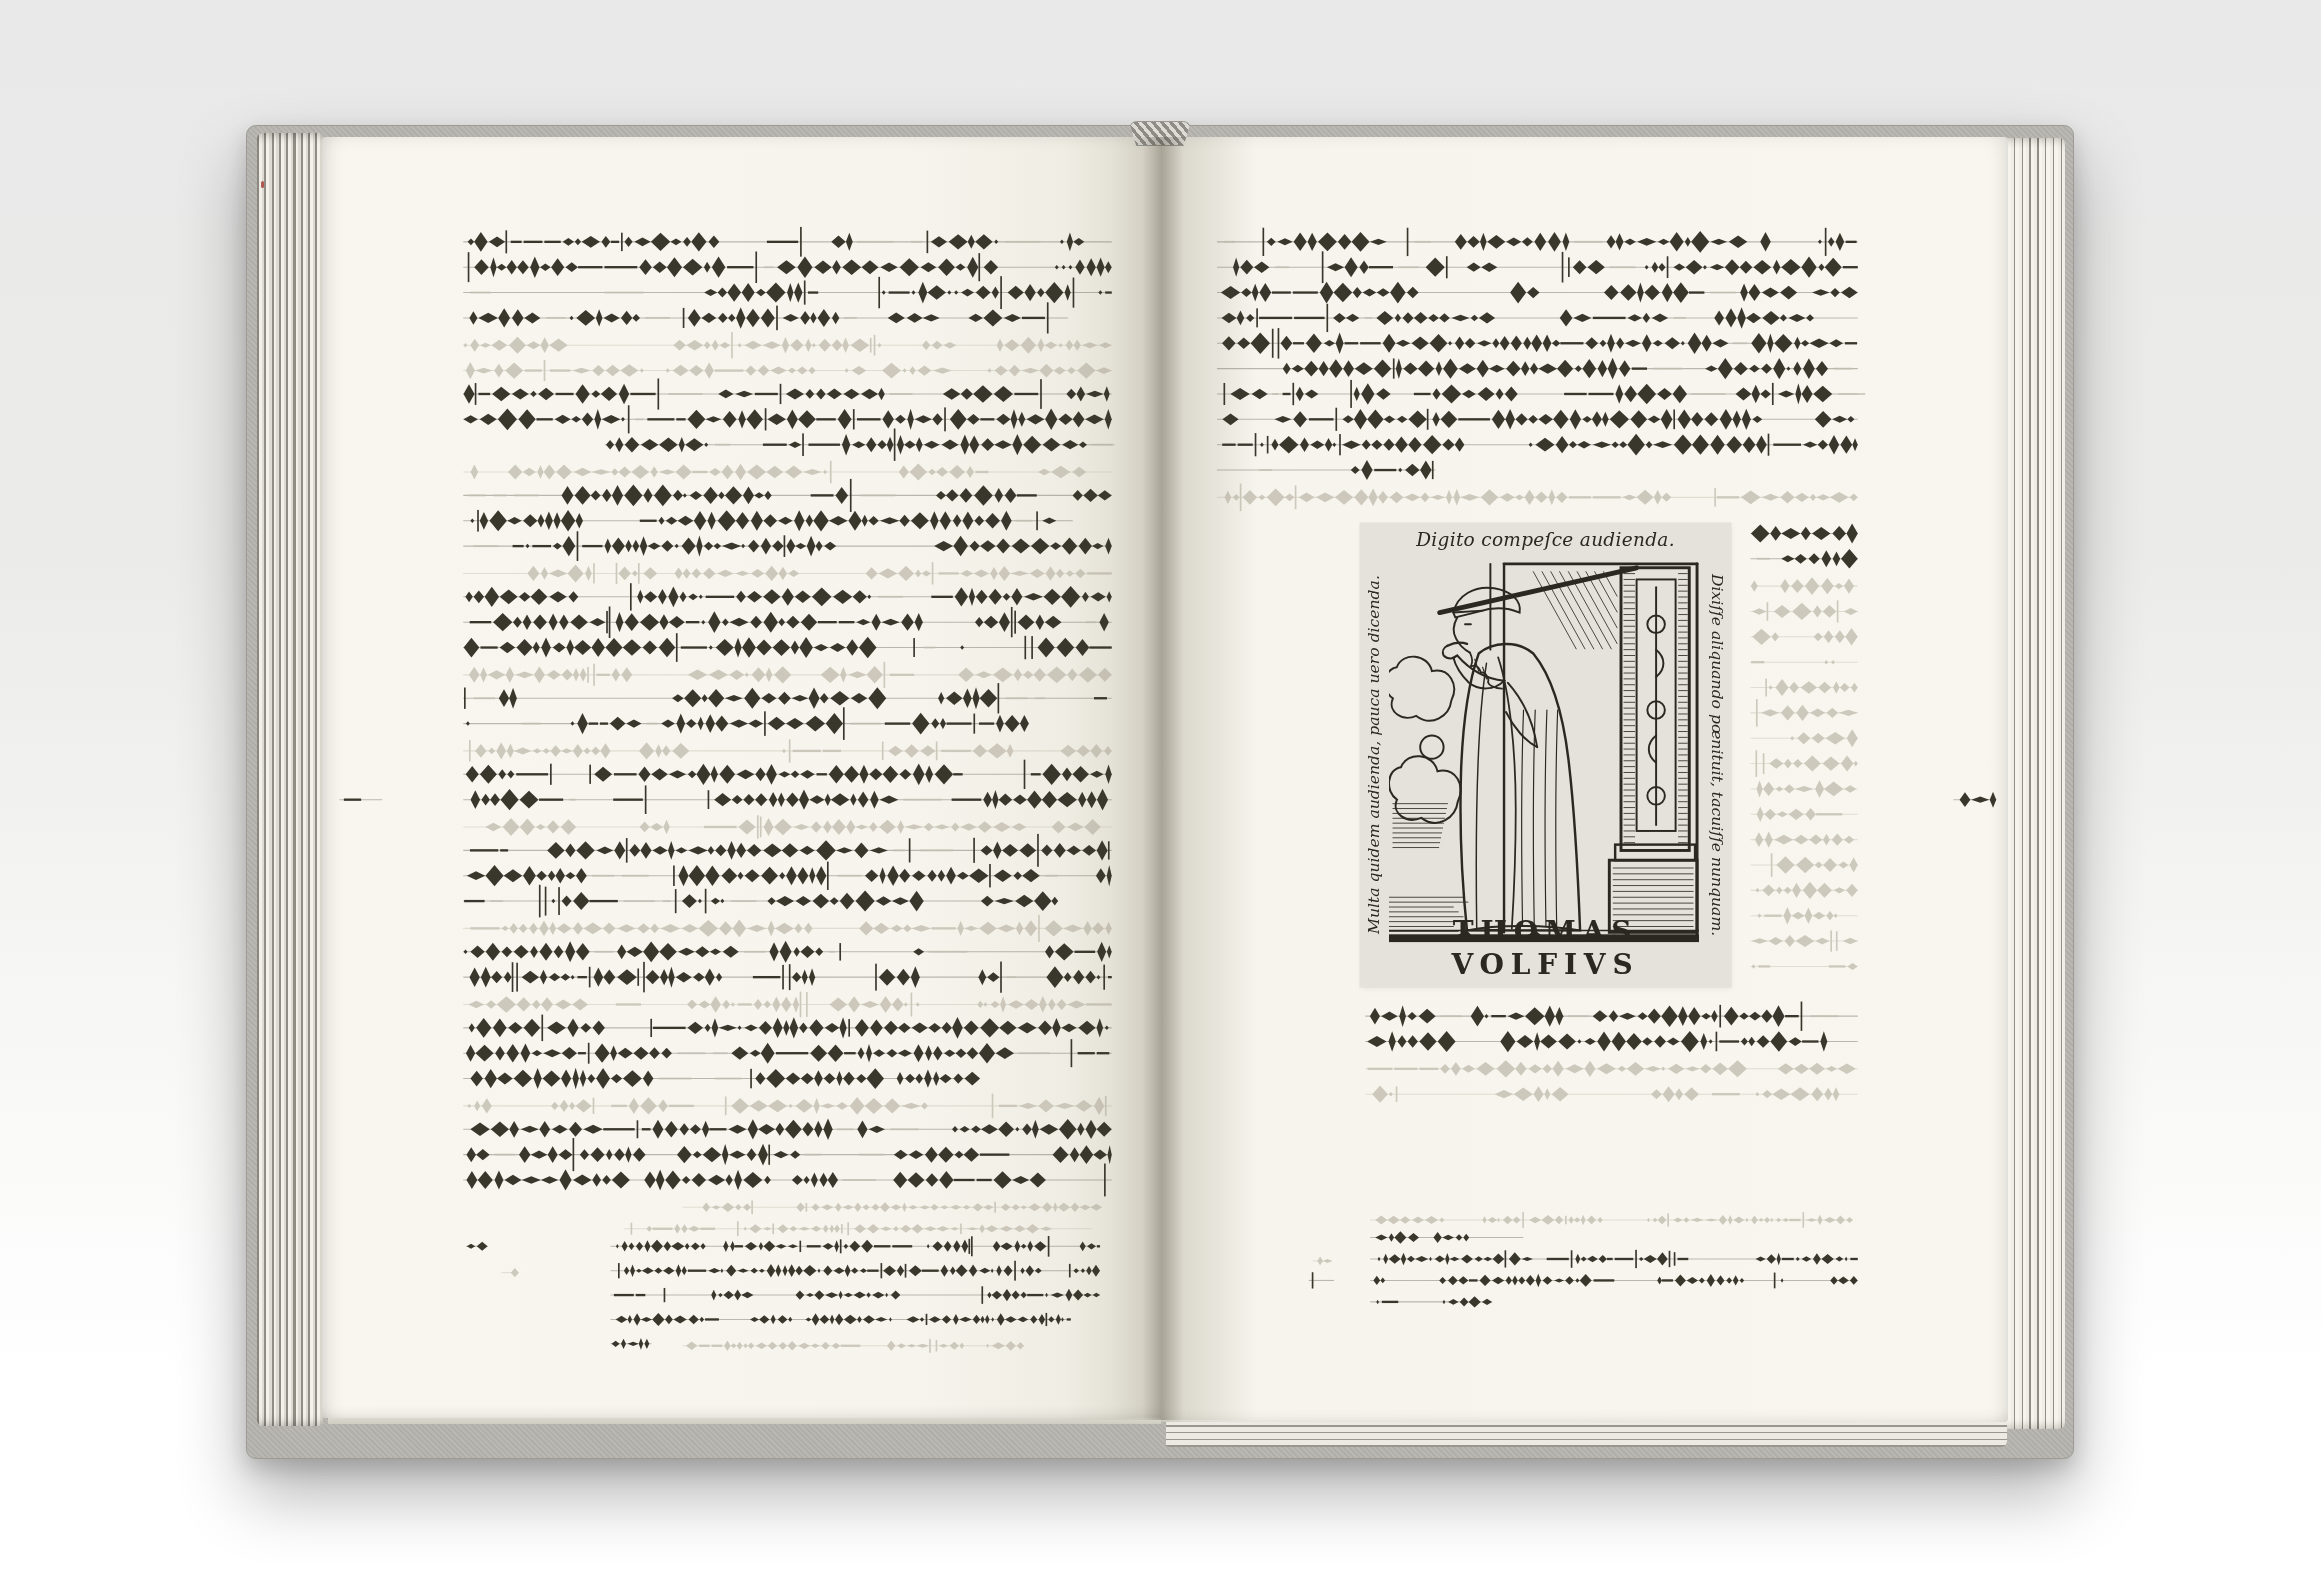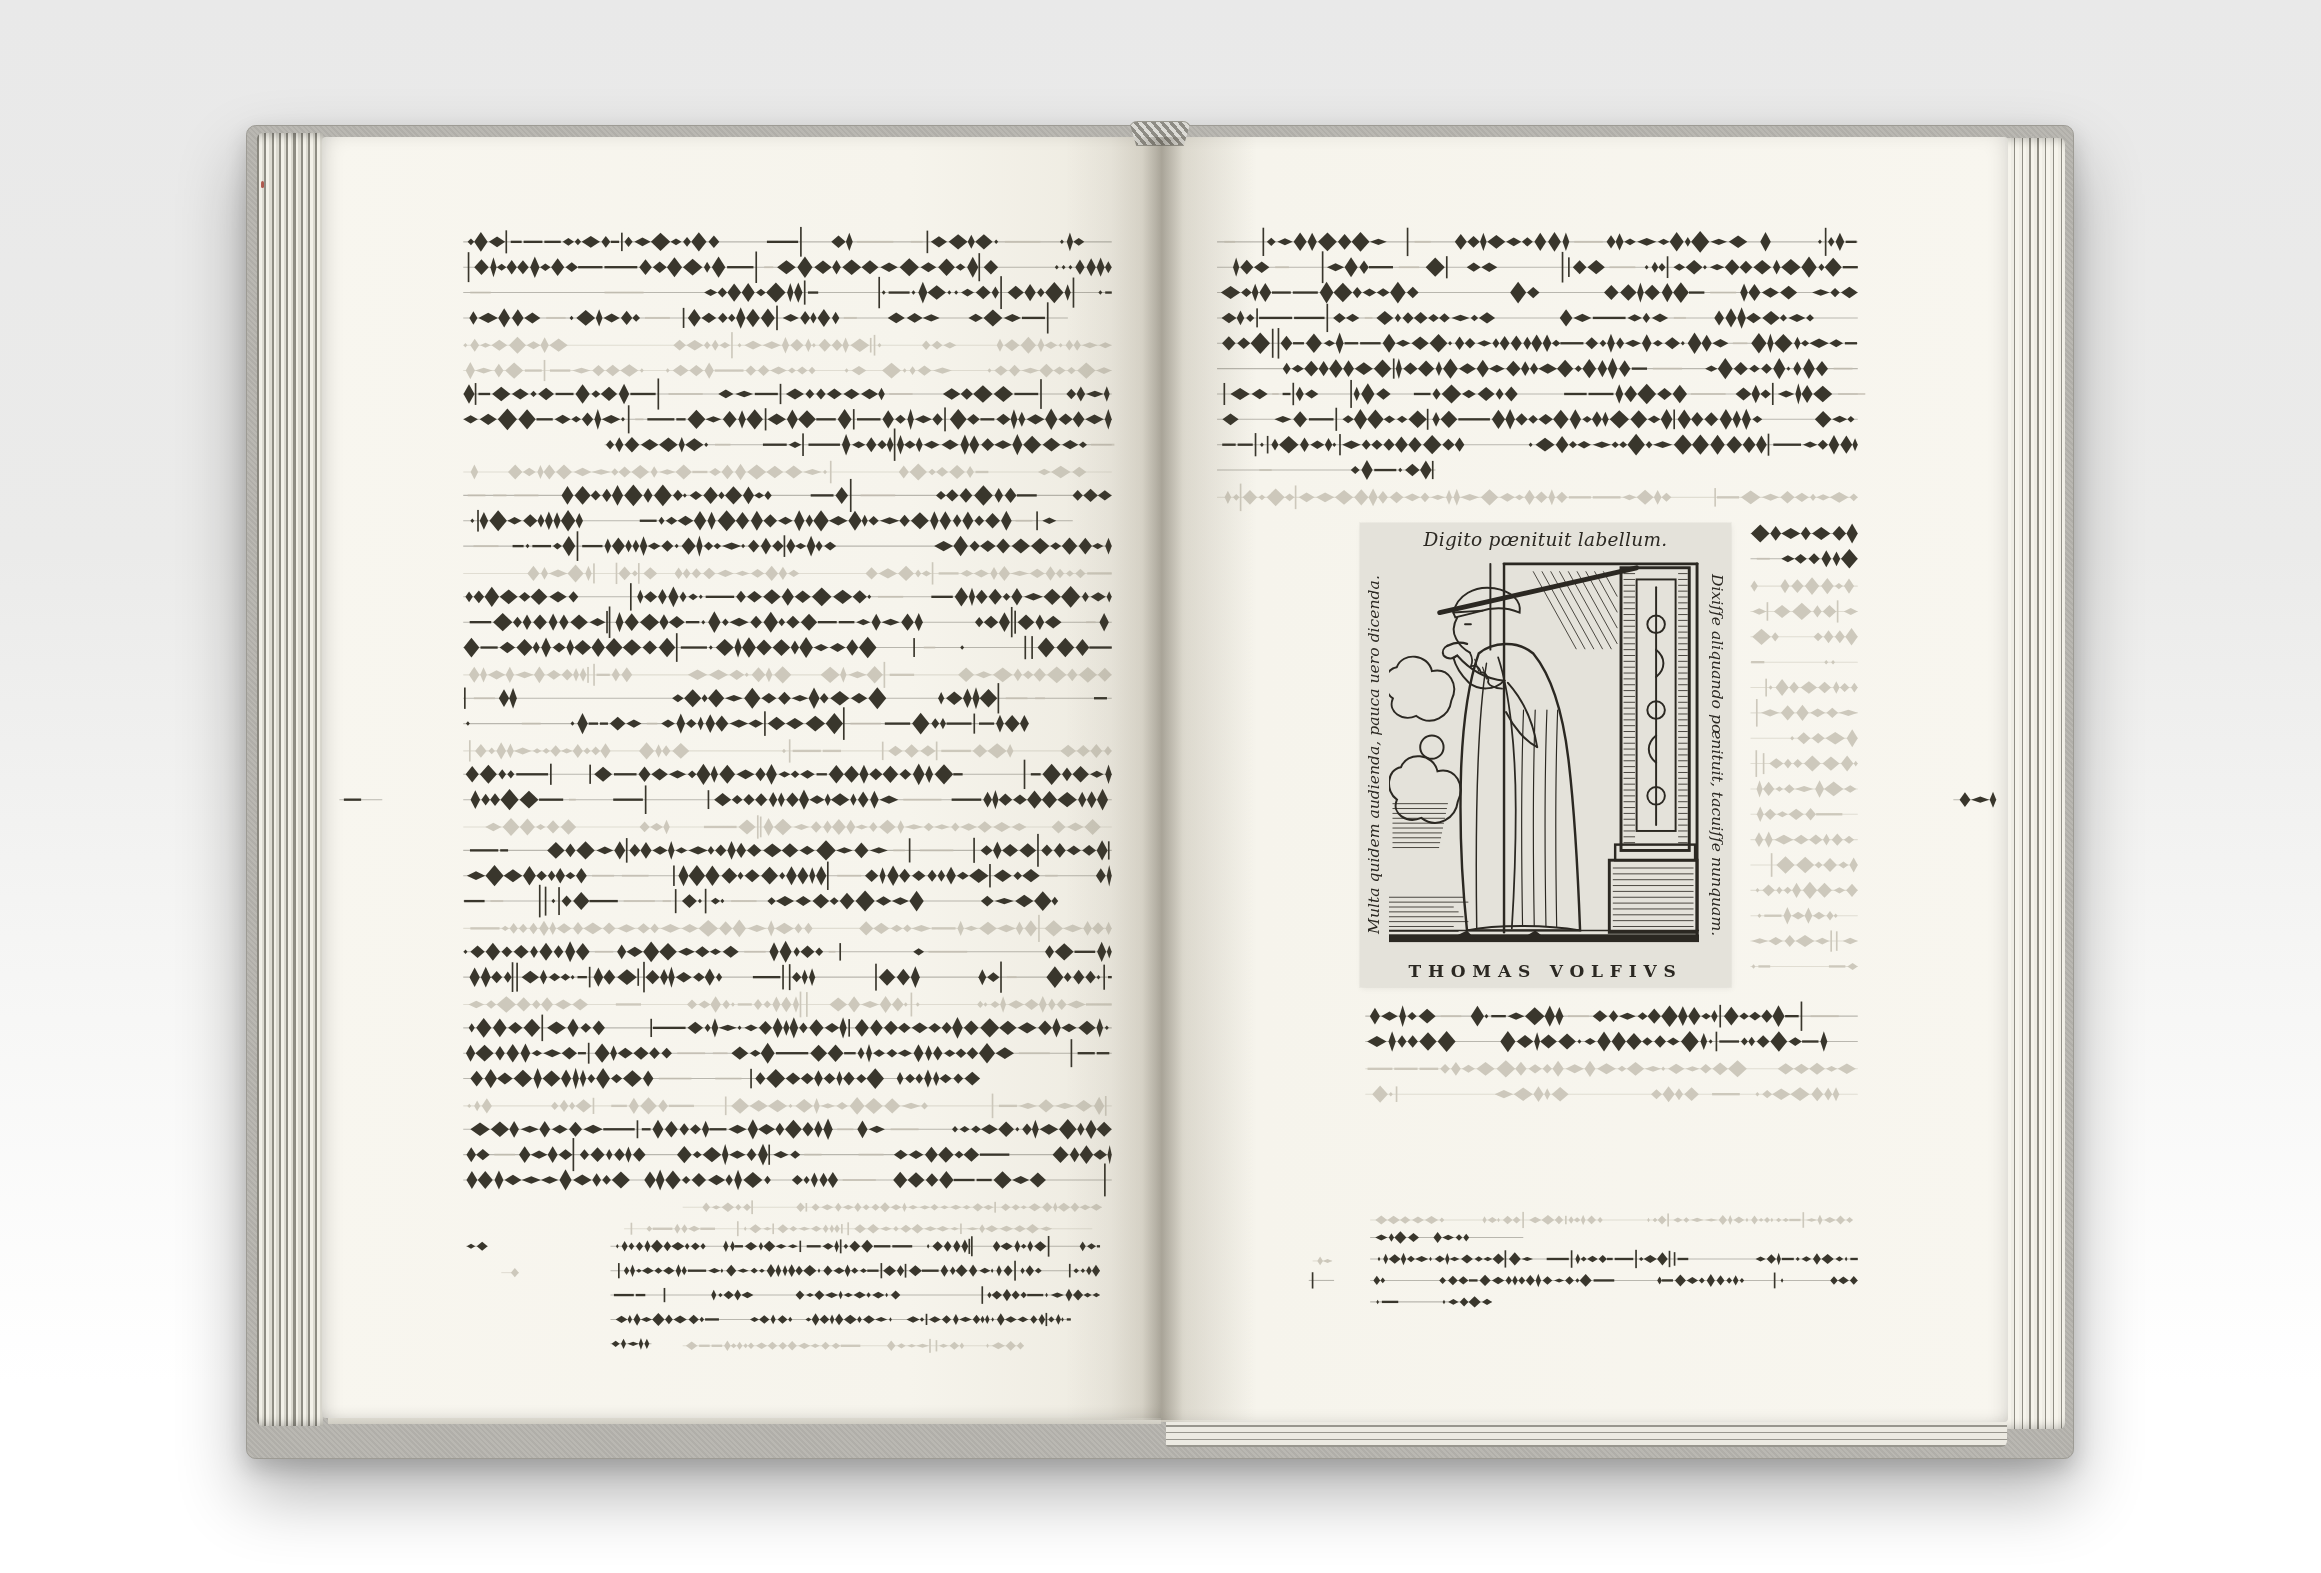--- a/index.html
+++ b/index.html
@@ -74,21 +74,21 @@
     position:absolute;left:1360px;top:523px;width:371px;height:464px;
     background:var(--ill-paper);
     box-shadow:0 0 0 1px rgba(0,0,0,0.03), 1px 2px 5.9px rgba(0,0,0,0.06);
   }
   .ill-caption-top{
     position:absolute;left:0;top:5.9px;width:100%;text-align:center;
     font-style:italic;font-size:18.5px;letter-spacing:0.3px;color:var(--ill-ink);
   }
   .ill-caption-bottom{
     position:absolute;left:0;bottom:5.9px;width:100%;text-align:center;
-    font-weight:bold;font-size:17px;letter-spacing:6.8px;color:var(--ill-ink);
+    font-weight:bold;font-size:28px;letter-spacing:6.8px;color:var(--ill-ink);
   }
   .ill-side{
     position:absolute;top:35px;height:394px;width:25px;
     font-style:italic;font-size:15.6px;color:var(--ill-ink);
     writing-mode:vertical-rl;text-align:center;line-height:25px;white-space:nowrap;
   }
   .ill-side.left{left:2px;transform:rotate(180deg);}
   .ill-side.right{right:2px;}
   .woodcut-svg{position:absolute;left:29px;top:33px;}
 </style>
@@ -2903,21 +2903,21 @@
       </g>
       <g fill="#39362c" opacity="1">
         <line x1="2003" y1="820" x2="2047" y2="820" stroke="#39362c" stroke-width="1.1" opacity="0.32"></line>
         <path d="M2009.4,820 L2014.9,812.4 L2020.5,820 L2014.9,827.6 Z"></path>
         <path d="M2021.4,820 L2030.6,816.8 L2039.8,820 L2030.6,823.2 Z"></path>
         <path d="M2040.3,820 L2043.7,811.8 L2047.0,820 L2043.7,828.2 Z"></path>
       </g>
     </svg>
 
   <div class="illustration">
-    <div class="ill-caption-top">Digito pœnituit labellum.</div>
+    <div class="ill-caption-top">Digito compeſce audienda.</div>
     <div class="ill-side left">Multa quidem audienda, pauca uero dicenda.</div>
     <div class="ill-side right">Dixiſſe aliquando pœnituit, tacuiſſe nunquam.</div>
 
     <svg id="woodcut" class="woodcut-svg" width="310" height="392" viewBox="0 0 318 402">
       <g stroke="var(--ill-ink)" fill="none" stroke-width="2" stroke-linecap="round">
 
         <line x1="118" y1="8" x2="316" y2="8" stroke-width="3"></line>
         <line x1="316" y1="8" x2="316" y2="390" stroke-width="3"></line>
         <line x1="0" y1="384" x2="318" y2="384" stroke-width="1.5"></line>
 

